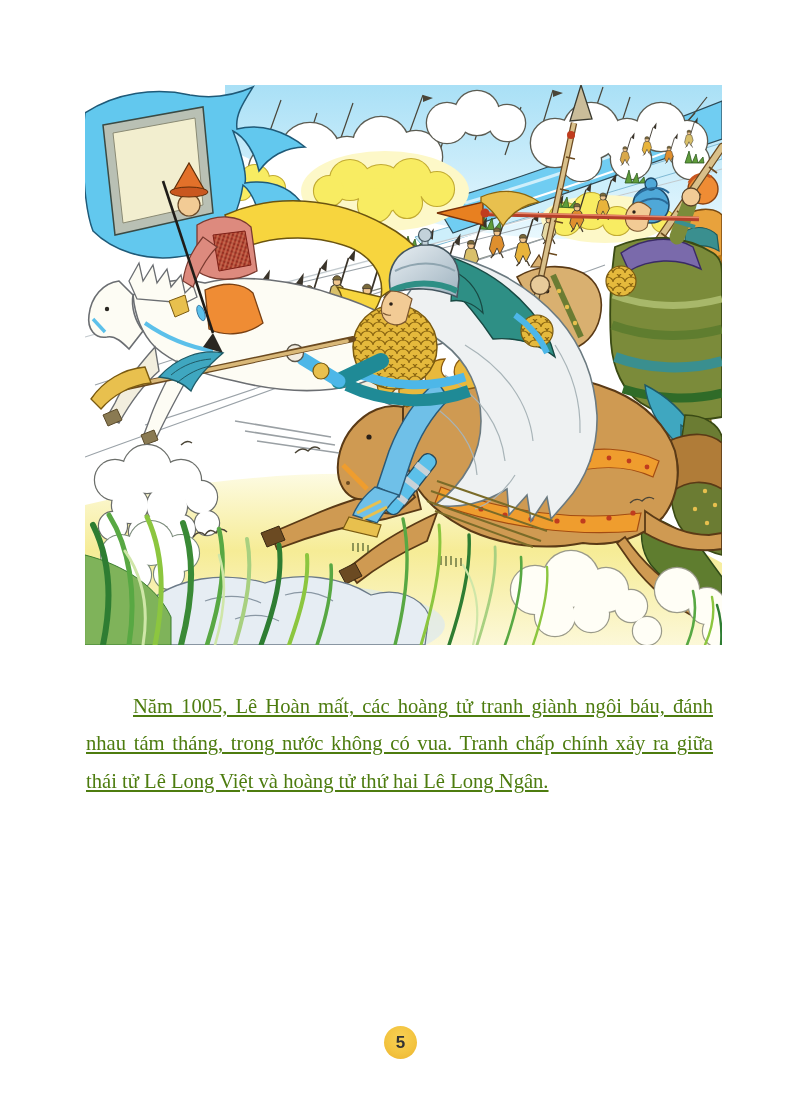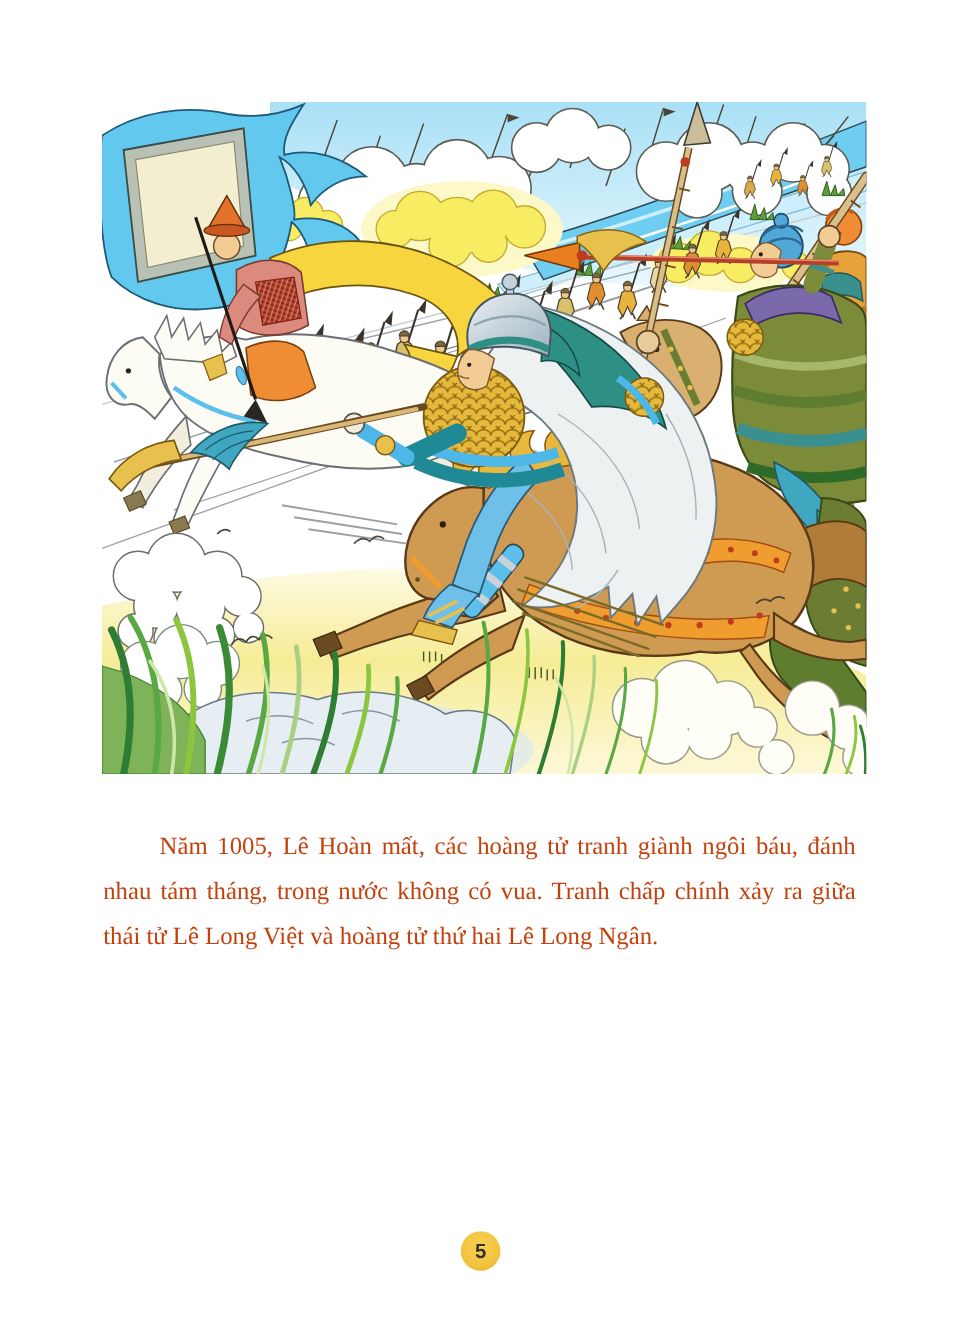--- a/index.html
+++ b/index.html
@@ -1,22 +1,22 @@
 <!DOCTYPE html>
 <html><head>
 <meta charset="utf-8">
 <style>
   html,body{margin:0;padding:0;background:#fff;}
   .page{position:relative;width:800px;height:1108px;background:#ffffff;overflow:hidden;
         font-family:"Liberation Serif", serif;}
   .illustration{position:absolute;left:85px;top:85px;width:637px;height:560px;margin:0;}
   .illustration svg{display:block;width:100%;height:100%;}
   .body-text{position:absolute;left:86px;top:688px;width:627px;margin:0;
-             font-size:20.6px;line-height:37.4px;color:#c2410c;
-             text-align:justify;text-indent:47px;}
+             font-size:20.6px;line-height:37.4px;color:#4d7c0f;
+             text-align:justify;text-indent:47px;text-decoration:underline;}
   .page-badge{position:absolute;left:384px;top:1026px;width:33px;height:33px;border-radius:50%;
               background:radial-gradient(circle at 50% 38%,#f8d155 0%,#f3c440 55%,#ecb32f 100%);
               display:flex;align-items:center;justify-content:center;
               font-family:"Liberation Sans", sans-serif;font-size:17px;font-weight:700;color:#333;}
 </style>
 </head>
 <body>
 
 <div class="page">
 

